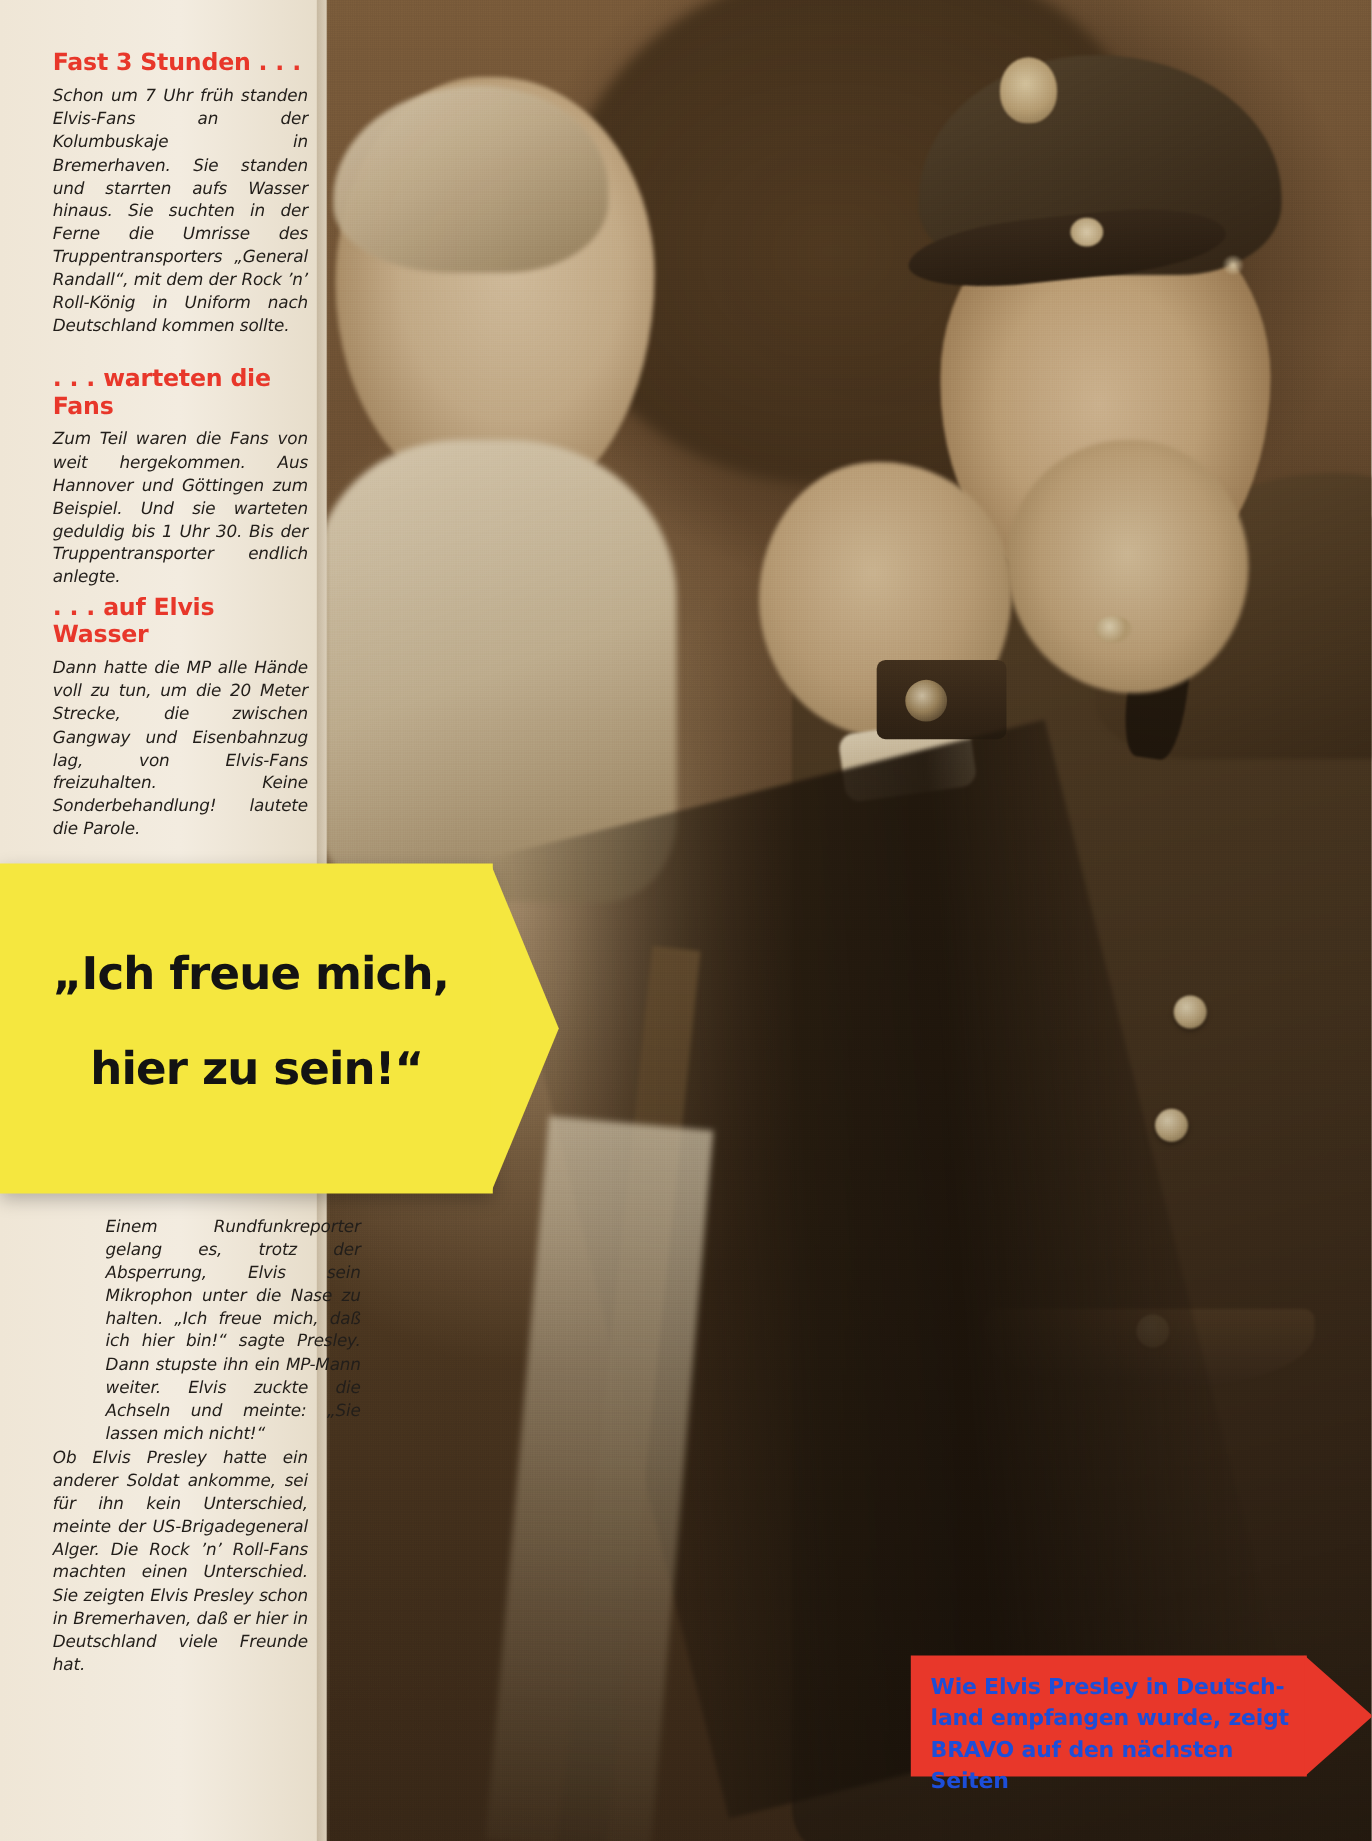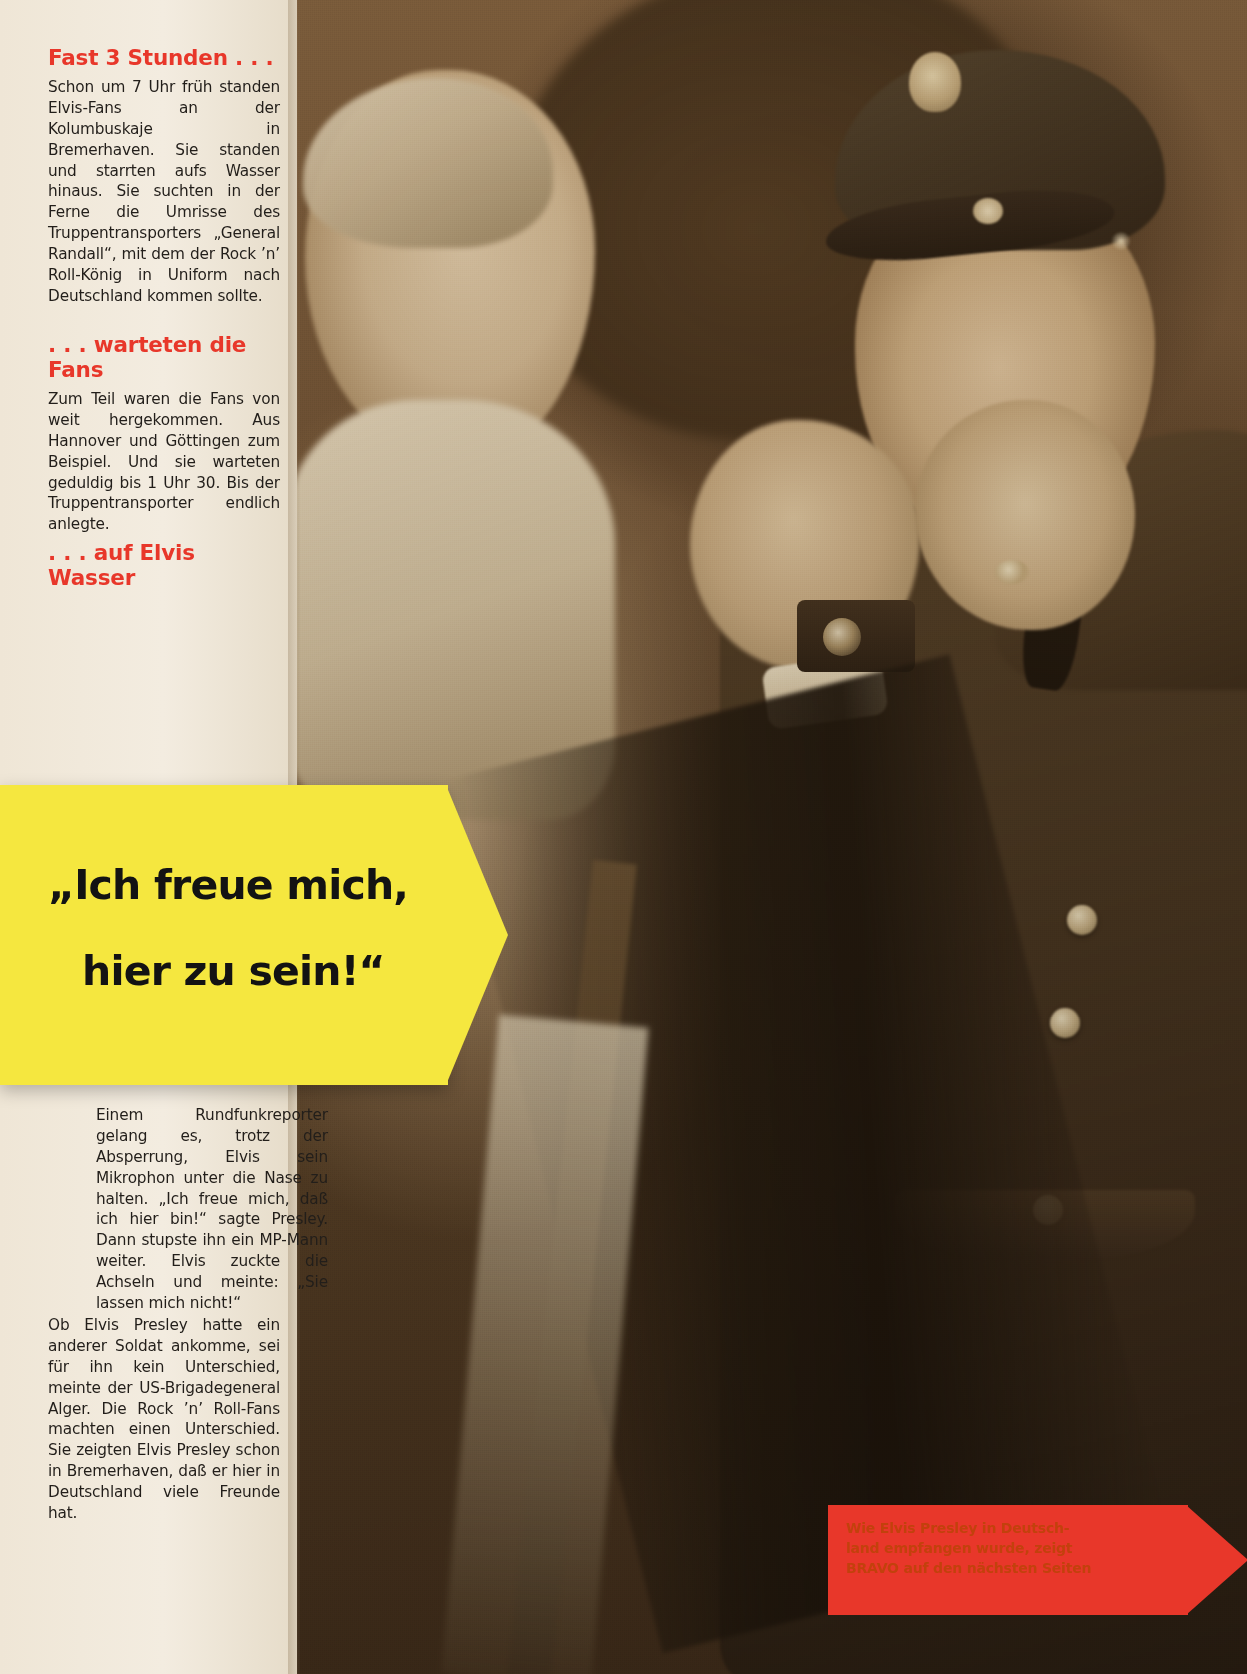--- a/index.html
+++ b/index.html
@@ -286,20 +286,21 @@
     font-family: "DejaVu Sans", sans-serif;
   }
   .sec-body {
     color: #221e1a;
     font-size: 15.3px;
     line-height: 1.365;
     text-align: justify;
     margin: 0;
     font-family: "DejaVu Sans", sans-serif;
     letter-spacing: -0.15px;
+    font-style: italic;
   }
   .blk1 { top: 45px; }
   .blk2 { top: 332px; }
   .blk3 { top: 540px; }
   .blk4 { top: 1105px; margin-left: 48px; }
   .blk5 { top: 1315px; }
 
   
   .quote-wrap {
     position: absolute;
@@ -353,24 +354,24 @@
     left: 358px; top: 0;
     width: 0; height: 0;
     border-top: 55px solid transparent;
     border-bottom: 55px solid transparent;
     border-left: 62px solid #e8372a;
   }
   .callout-text {
     position: absolute;
     left: 18px; top: 14px;
     width: 332px;
-    color: #c2410c;
+    color: #1d4ed8;
     font-family: "DejaVu Sans", sans-serif;
     font-weight: bold;
-    font-size: 14px;
+    font-size: 20px;
     line-height: 1.42;
     letter-spacing: -0.2px;
   }
 </style>
 </head>
 <body>
 
 <div class="page">
 
   <div class="photo">
@@ -422,20 +423,21 @@
     <p class="sec-body">Schon um 7 Uhr früh standen Elvis-Fans an der Kolumbuskaje in Bremerhaven. Sie standen und starrten aufs Wasser hinaus. Sie suchten in der Ferne die Umrisse des Truppentransporters „General Randall“, mit dem der Rock ’n’ Roll-König in Uniform nach Deutschland kommen sollte.</p>
   </div>
 
   <div class="col-inner blk2">
     <h2 class="sec-head">. . . warteten die Fans</h2>
     <p class="sec-body">Zum Teil waren die Fans von weit hergekommen. Aus Hannover und Göttingen zum Beispiel. Und sie warteten geduldig bis 1 Uhr 30. Bis der Truppentransporter endlich anlegte.</p>
   </div>
 
   <div class="col-inner blk3">
     <h2 class="sec-head">. . . auf Elvis Wasser</h2>
+    <p class="sec-body">Dann hatte die MP alle Hände voll zu tun, um die 20 Meter Strecke, die zwischen Gangway und Eisenbahnzug lag, von Elvis-Fans freizuhalten. Keine Sonderbehandlung! lautete die Parole.</p>
   </div>
 
   <div class="col-inner blk4">
     <p class="sec-body">Einem Rundfunkreporter gelang es, trotz der Absperrung, Elvis sein Mikrophon unter die Nase zu halten. „Ich freue mich, daß ich hier bin!“ sagte Presley. Dann stupste ihn ein MP-Mann weiter. Elvis zuckte die Achseln und meinte: „Sie lassen mich nicht!“</p>
   </div>
 
   <div class="col-inner blk5">
     <p class="sec-body">Ob Elvis Presley hatte ein anderer Soldat ankomme, sei für ihn kein Unterschied, meinte der US-Brigadegeneral Alger. Die Rock ’n’ Roll-Fans machten einen Unterschied. Sie zeigten Elvis Presley schon in Bremerhaven, daß er hier in Deutschland viele Freunde hat.</p>
   </div>
 

